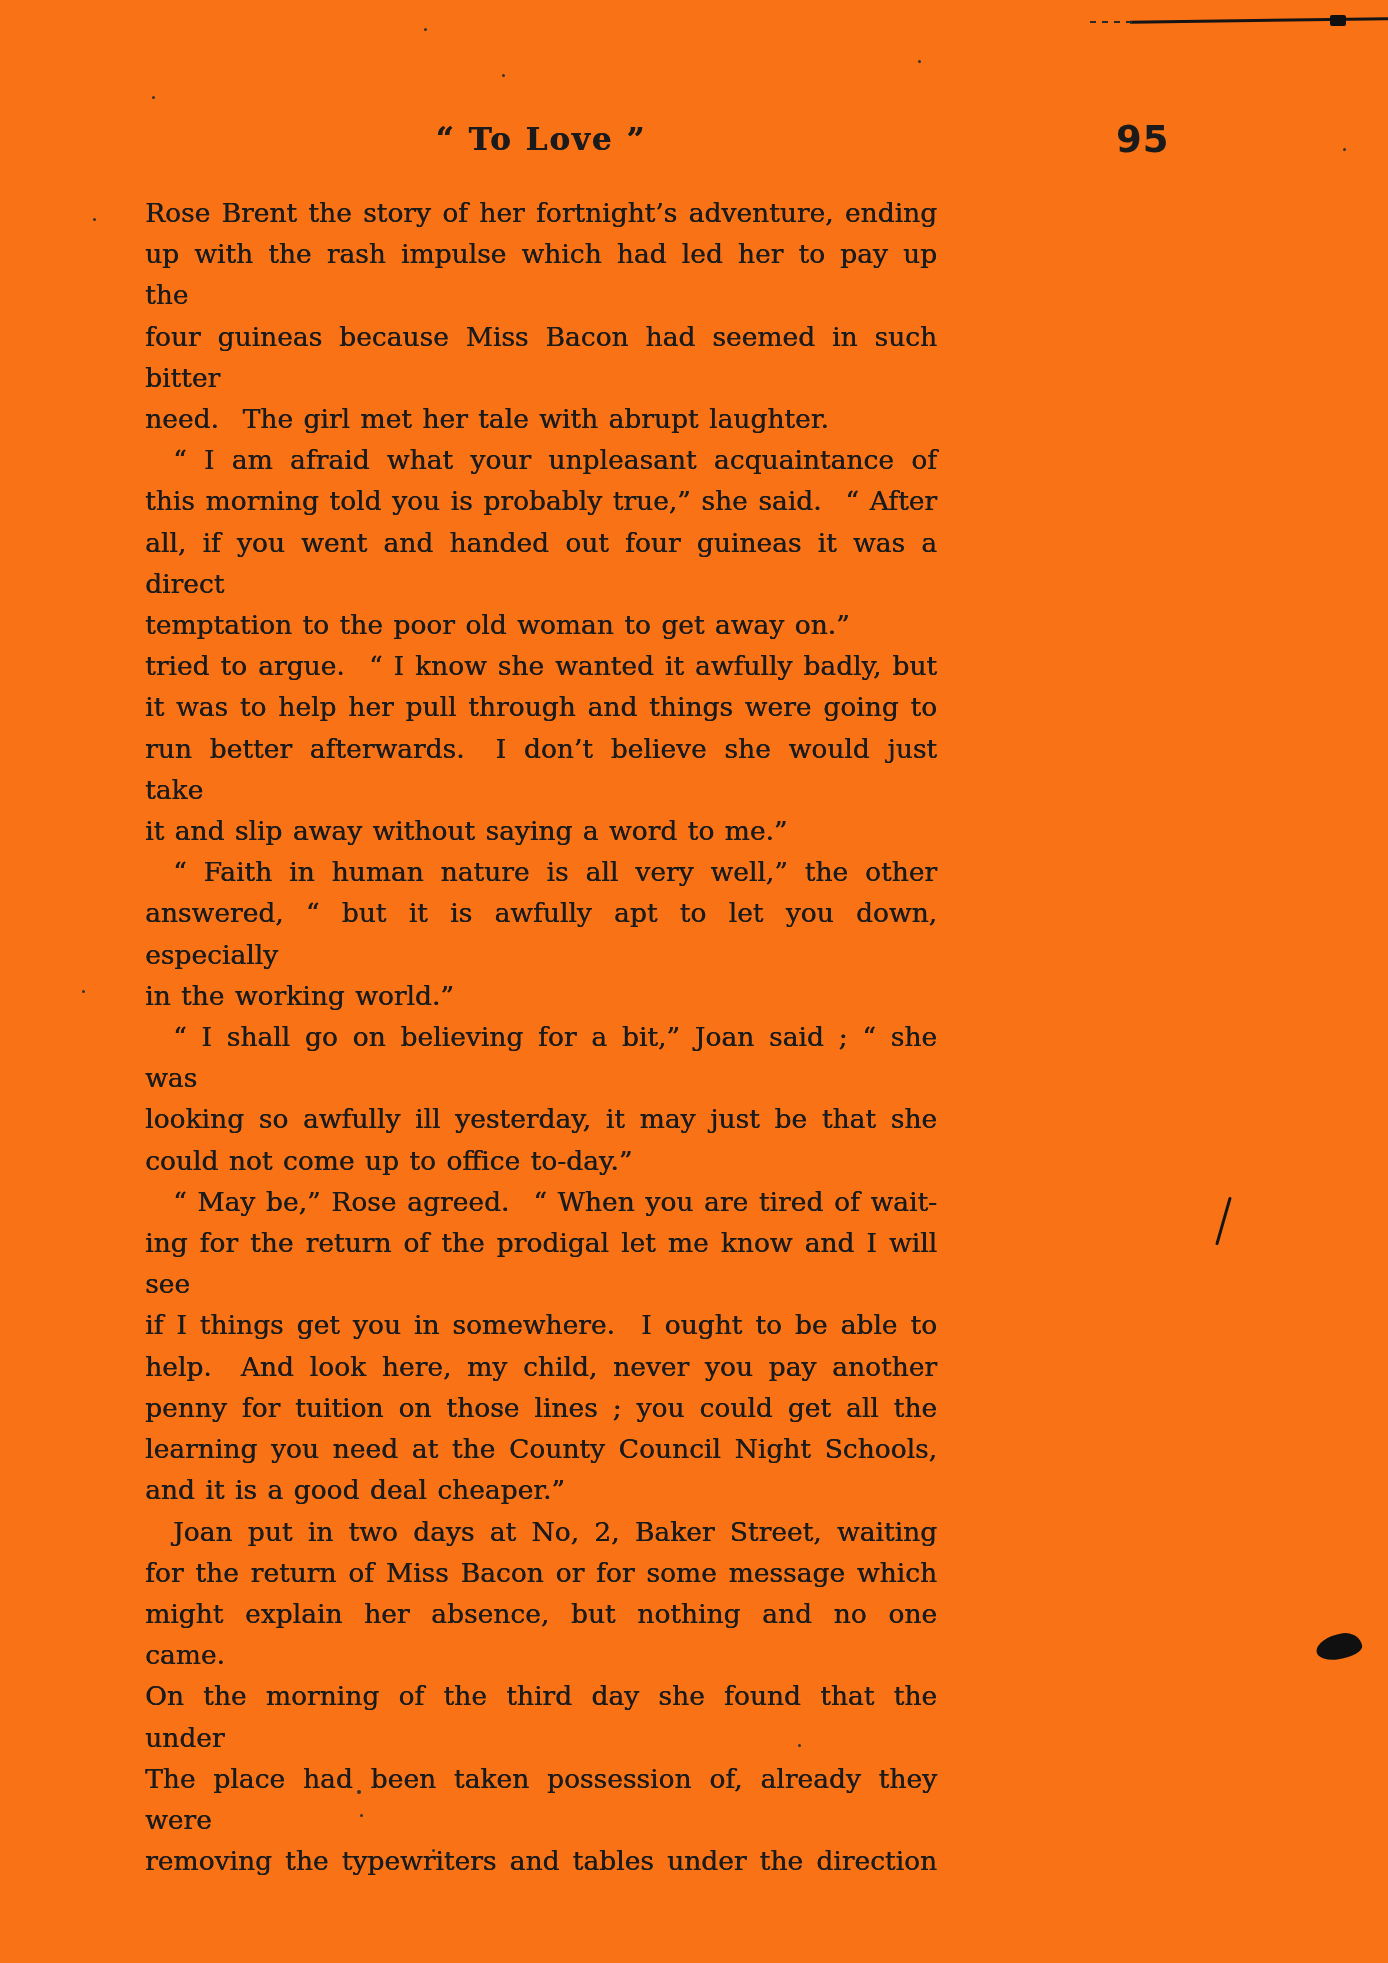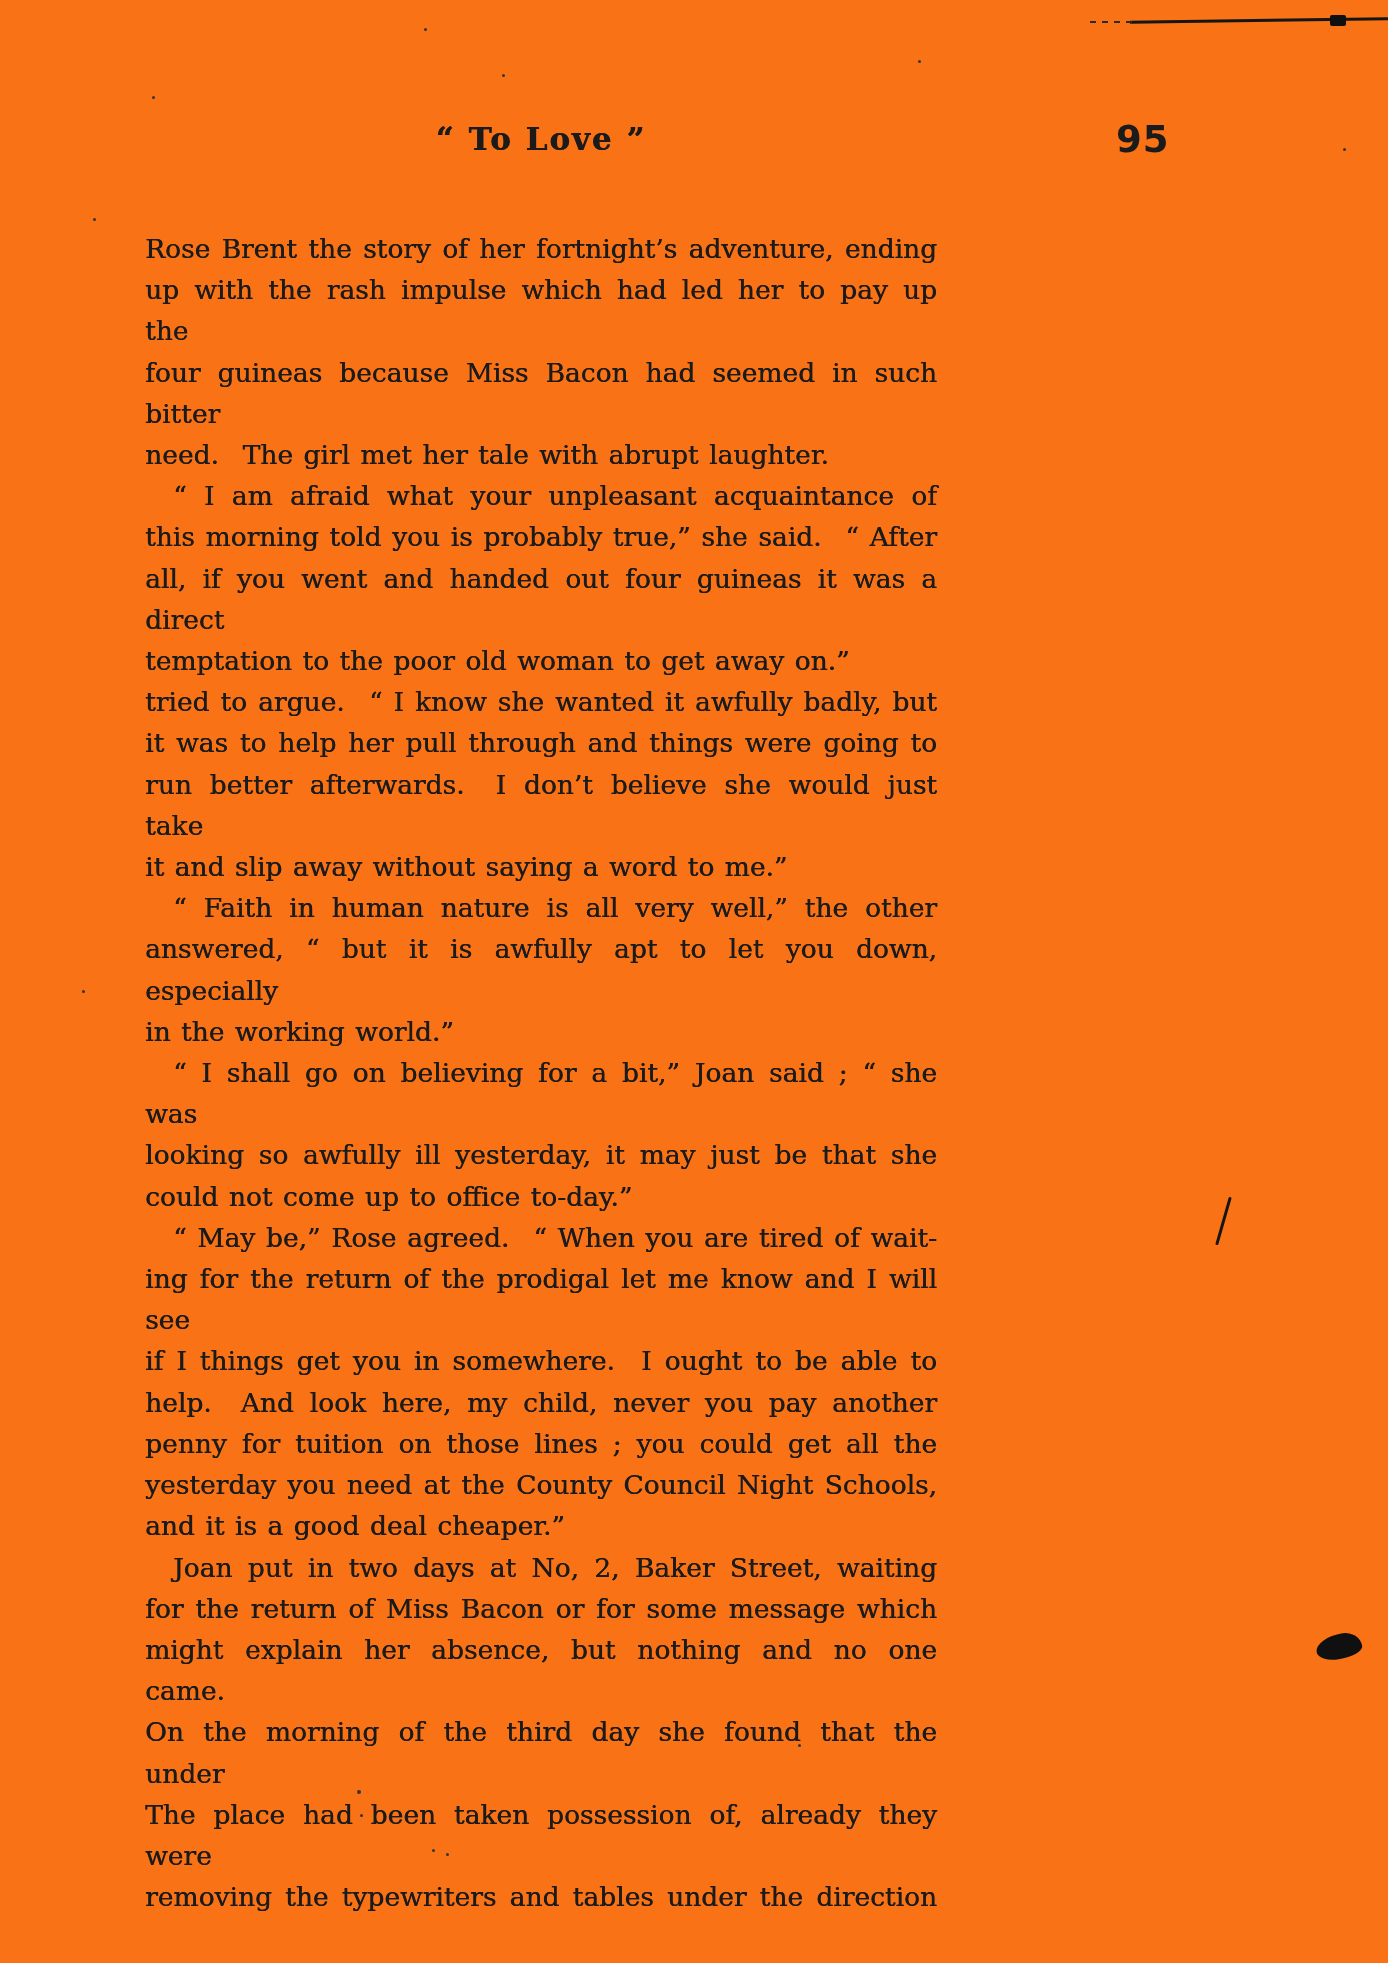--- a/index.html
+++ b/index.html
@@ -35,21 +35,20 @@
   }
   .body-text {
     position: absolute;
     left: 145px;
     top: 192px;
     width: 792px;
     font-size: 26.5px;
     line-height: 41.2px;
     word-spacing: 2px;
     text-shadow: 0.4px 0 0 currentColor;
-    margin-top: 36px;
   }
   .para { margin: 0; }
   .line { white-space: normal; }
   .line.just {
     text-align: justify;
     -moz-text-align-last: justify;
     text-align-last: justify;
   }
   .para.indent .line.first { text-indent: 28px; }
 
@@ -148,21 +147,21 @@
         <div class="line just first">“ I shall go on believing for a bit,” Joan said ; “ she was</div>
         <div class="line just">looking so awfully ill yesterday, it may just be that she</div>
         <div class="line">could not come up to office to-day.”</div>
       </div>
       <div class="para indent">
         <div class="line just first">“ May be,” Rose agreed.  “ When you are tired of wait-</div>
         <div class="line just">ing for the return of the prodigal let me know and I will see</div>
         <div class="line just">if I things get you in somewhere.  I ought to be able to</div>
         <div class="line just">help.  And look here, my child, never you pay another</div>
         <div class="line just">penny for tuition on those lines ; you could get all the</div>
-        <div class="line just">yesterday you need at the County Council Night Schools,</div>
+        <div class="line just">learning you need at the County Council Night Schools,</div>
         <div class="line">and it is a good deal cheaper.”</div>
       </div>
       <div class="para indent">
         <div class="line just first">Joan put in two days at No, 2, Baker Street, waiting</div>
         <div class="line just">for the return of Miss Bacon or for some message which</div>
         <div class="line just">might explain her absence, but nothing and no one came.</div>
         <div class="line just">On the morning of the third day she found that the under</div>
         <div class="line just">The place had been taken possession of, already they were</div>
         <div class="line just">removing the typewriters and tables under the direction</div>
       </div>

